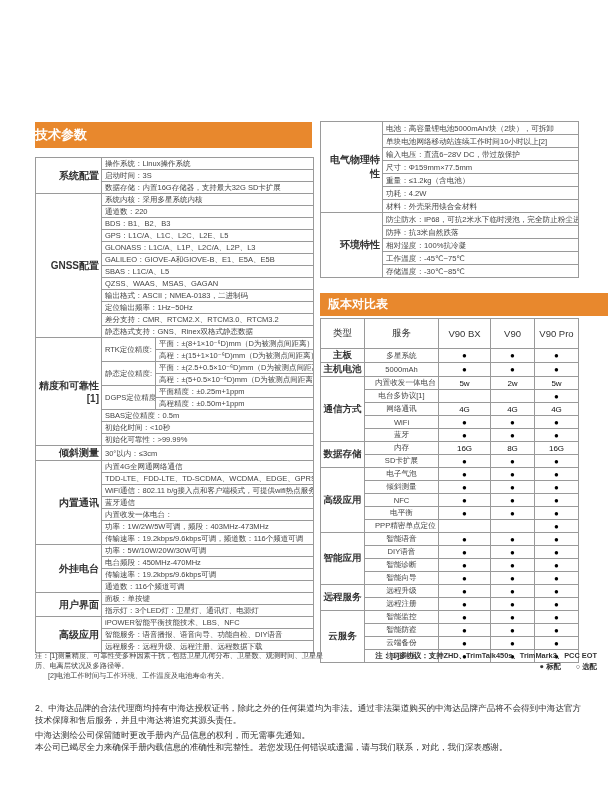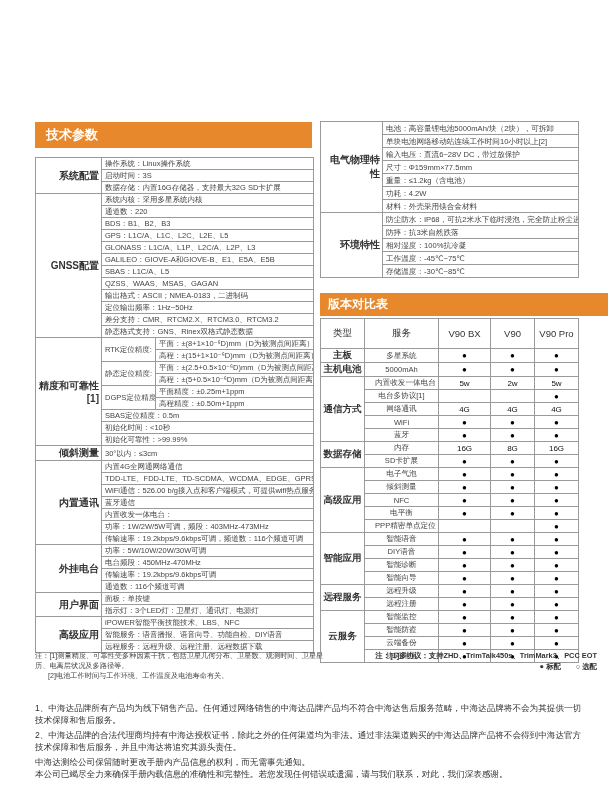--- a/index.html
+++ b/index.html
@@ -7,21 +7,21 @@
     width:608px;height:800px;background:#ffffff;position:relative;
     font-family:"Liberation Sans","DejaVu Sans",sans-serif;color:#444;
     overflow:hidden;
   }
   .abs{position:absolute;}
   
   .orange-hdr{
     background:#E8882D;color:#ffffff;font-weight:bold;
     display:flex;align-items:center;box-sizing:border-box;
   }
-  .tech-hdr{left:35px;top:122px;width:277px;height:26px;font-size:13px;padding-left:11px;}
+  .tech-hdr{left:35px;top:122px;width:277px;height:26px;font-size:13px;padding-left:0;}
   .cmp-hdr{left:320px;top:293px;width:288px;height:23px;font-size:12px;padding-left:8px;}
   
   table{border-collapse:collapse;table-layout:fixed;}
   .spec-table{width:278px;left:35px;top:157px;}
   .rspec-table{width:258px;left:320px;top:121px;}
   .spec-table td,.rspec-table td,.cmp-table td,.cmp-table th{
     border:1px solid #9a9a9a;box-sizing:border-box;overflow:hidden;
   }
   .sec-label{
     text-align:right;vertical-align:middle;font-size:10px;color:#333;
@@ -162,21 +162,21 @@
         <td class="spec-value" colspan="2">30°以内：≤3cm</td>
       </tr>
       <tr>
         <td class="sec-label" rowspan="7">内置通讯</td>
         <td class="spec-value" colspan="2">内置4G全网通网络通信</td>
       </tr>
       <tr>
         <td class="spec-value" colspan="2">TDD-LTE、FDD-LTE、TD-SCDMA、WCDMA、EDGE、GPRS、GSM</td>
       </tr>
       <tr>
-        <td class="spec-value" colspan="2">WiFi通信：526.00 b/g接入点和客户端模式，可提供wifi热点服务</td>
+        <td class="spec-value" colspan="2">WiFi通信：802.11 b/g接入点和客户端模式，可提供wifi热点服务</td>
       </tr>
       <tr>
         <td class="spec-value" colspan="2">蓝牙通信</td>
       </tr>
       <tr>
         <td class="spec-value" colspan="2">内置收发一体电台：</td>
       </tr>
       <tr>
         <td class="spec-value" colspan="2">功率：1W/2W/5W可调，频段：403MHz-473MHz</td>
       </tr>
@@ -442,17 +442,16 @@
       </tr>
     </tbody>
 </table>
 
 <div class="abs cmp-note">
   <div>注：[1]多协议：支持ZHD、TrimTalk450s、TrimMark3、PCC EOT</div>
   <div>● 标配　　○ 选配</div>
 </div>
 
 <div class="abs footer">
-  <p>1、中海达品牌所有产品均为线下销售产品。任何通过网络销售的中海达品牌产品均不符合中海达售后服务范畴，中海达品牌将不会为其提供一切技术保障和售后服务。</p>
   <p>2、中海达品牌的合法代理商均持有中海达授权证书，除此之外的任何渠道均为非法。通过非法渠道购买的中海达品牌产品将不会得到中海达官方技术保障和售后服务，并且中海达将追究其源头责任。</p>
   <p class="tight">中海达测绘公司保留随时更改手册内产品信息的权利，而无需事先通知。</p>
   <p class="tight">本公司已竭尽全力来确保手册内载信息的准确性和完整性。若您发现任何错误或遗漏，请与我们联系，对此，我们深表感谢。</p>
 </div>
 
 </body></html>

